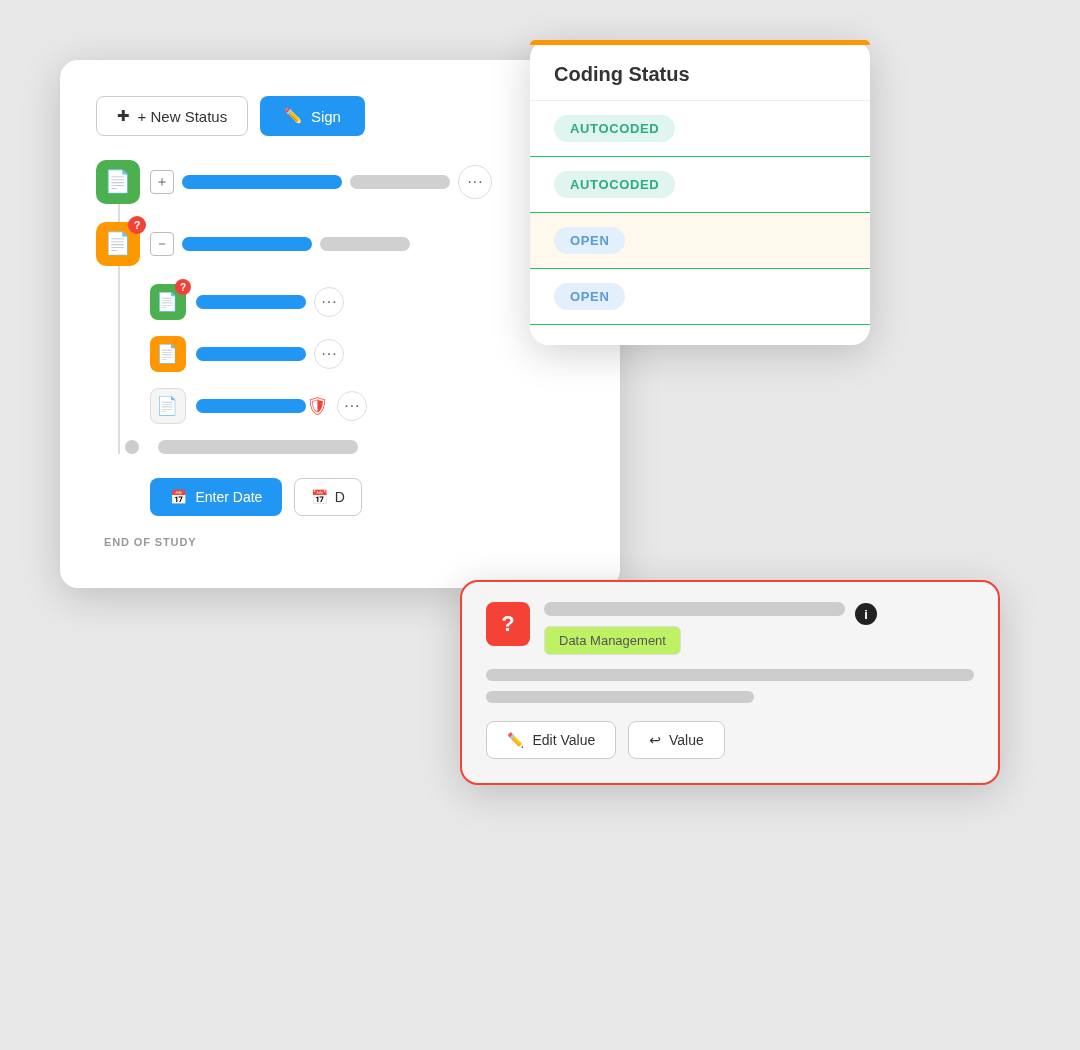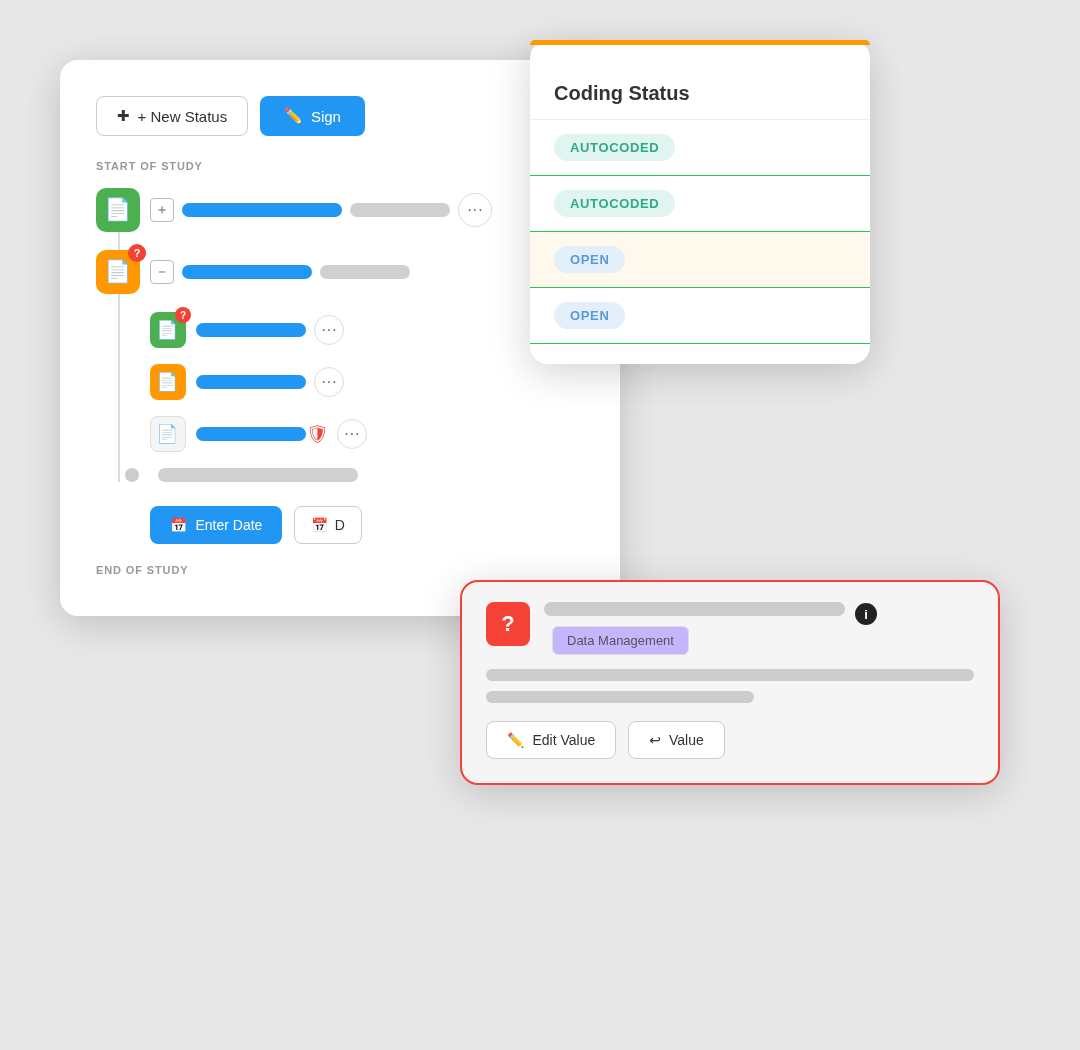--- a/index.html
+++ b/index.html
@@ -251,21 +251,21 @@
       font-size: 14px;
       cursor: pointer;
     }
 
     .end-label {
       font-size: 11px;
       font-weight: 600;
       color: #999;
       letter-spacing: 0.08em;
       margin-top: 20px;
-      margin-left: 0;
+      margin-left: 8px;
     }
 
     
     .coding-card {
       position: absolute;
       top: 40px;
       left: 530px;
       width: 340px;
       background: #fff;
       border-radius: 18px;
@@ -280,21 +280,20 @@
       border-radius: 18px 18px 0 0;
       margin-bottom: 0;
     }
 
     .coding-header {
       font-size: 20px;
       font-weight: 700;
       color: #333;
       padding: 18px 24px 14px 24px;
       border-bottom: 1px solid #eee;
-      margin-top: 19px;
     }
 
     .coding-row {
       display: flex;
       align-items: center;
       padding: 14px 24px;
       border-bottom: 1px solid #22c55e;
     }
 
     .coding-row.highlighted {
@@ -377,26 +376,25 @@
       justify-content: center;
       font-size: 13px;
       font-weight: 700;
       cursor: pointer;
       flex-shrink: 0;
     }
 
     .query-tag {
       display: inline-block;
       padding: 6px 14px;
-      background: #c4b5fd;
+      background: #bef264;
       border: 1px solid #ddd;
       border-radius: 6px;
       font-size: 13px;
       color: #555;
-      margin-left: 8px;
     }
 
     .query-body {
       margin-top: 10px;
     }
 
     .query-bar {
       height: 12px;
       background: #ccc;
       border-radius: 6px;
@@ -450,21 +448,20 @@
     <button class="btn-new-event">
       <span>✚</span>
       <span>+ New Status</span>
     </button>
     <button class="btn-sign">
       <span>✏️</span>
       <span>Sign</span>
     </button>
   </div>
 
-  <div class="section-label">START OF STUDY</div>
 
   <div class="timeline">
     <div class="timeline-line"></div>
 
     <div class="timeline-row">
       <div class="timeline-icon green">
         <span class="doc-icon">📄</span>
       </div>
       <div class="row-content">
         <div class="expand-btn">＋</div>

